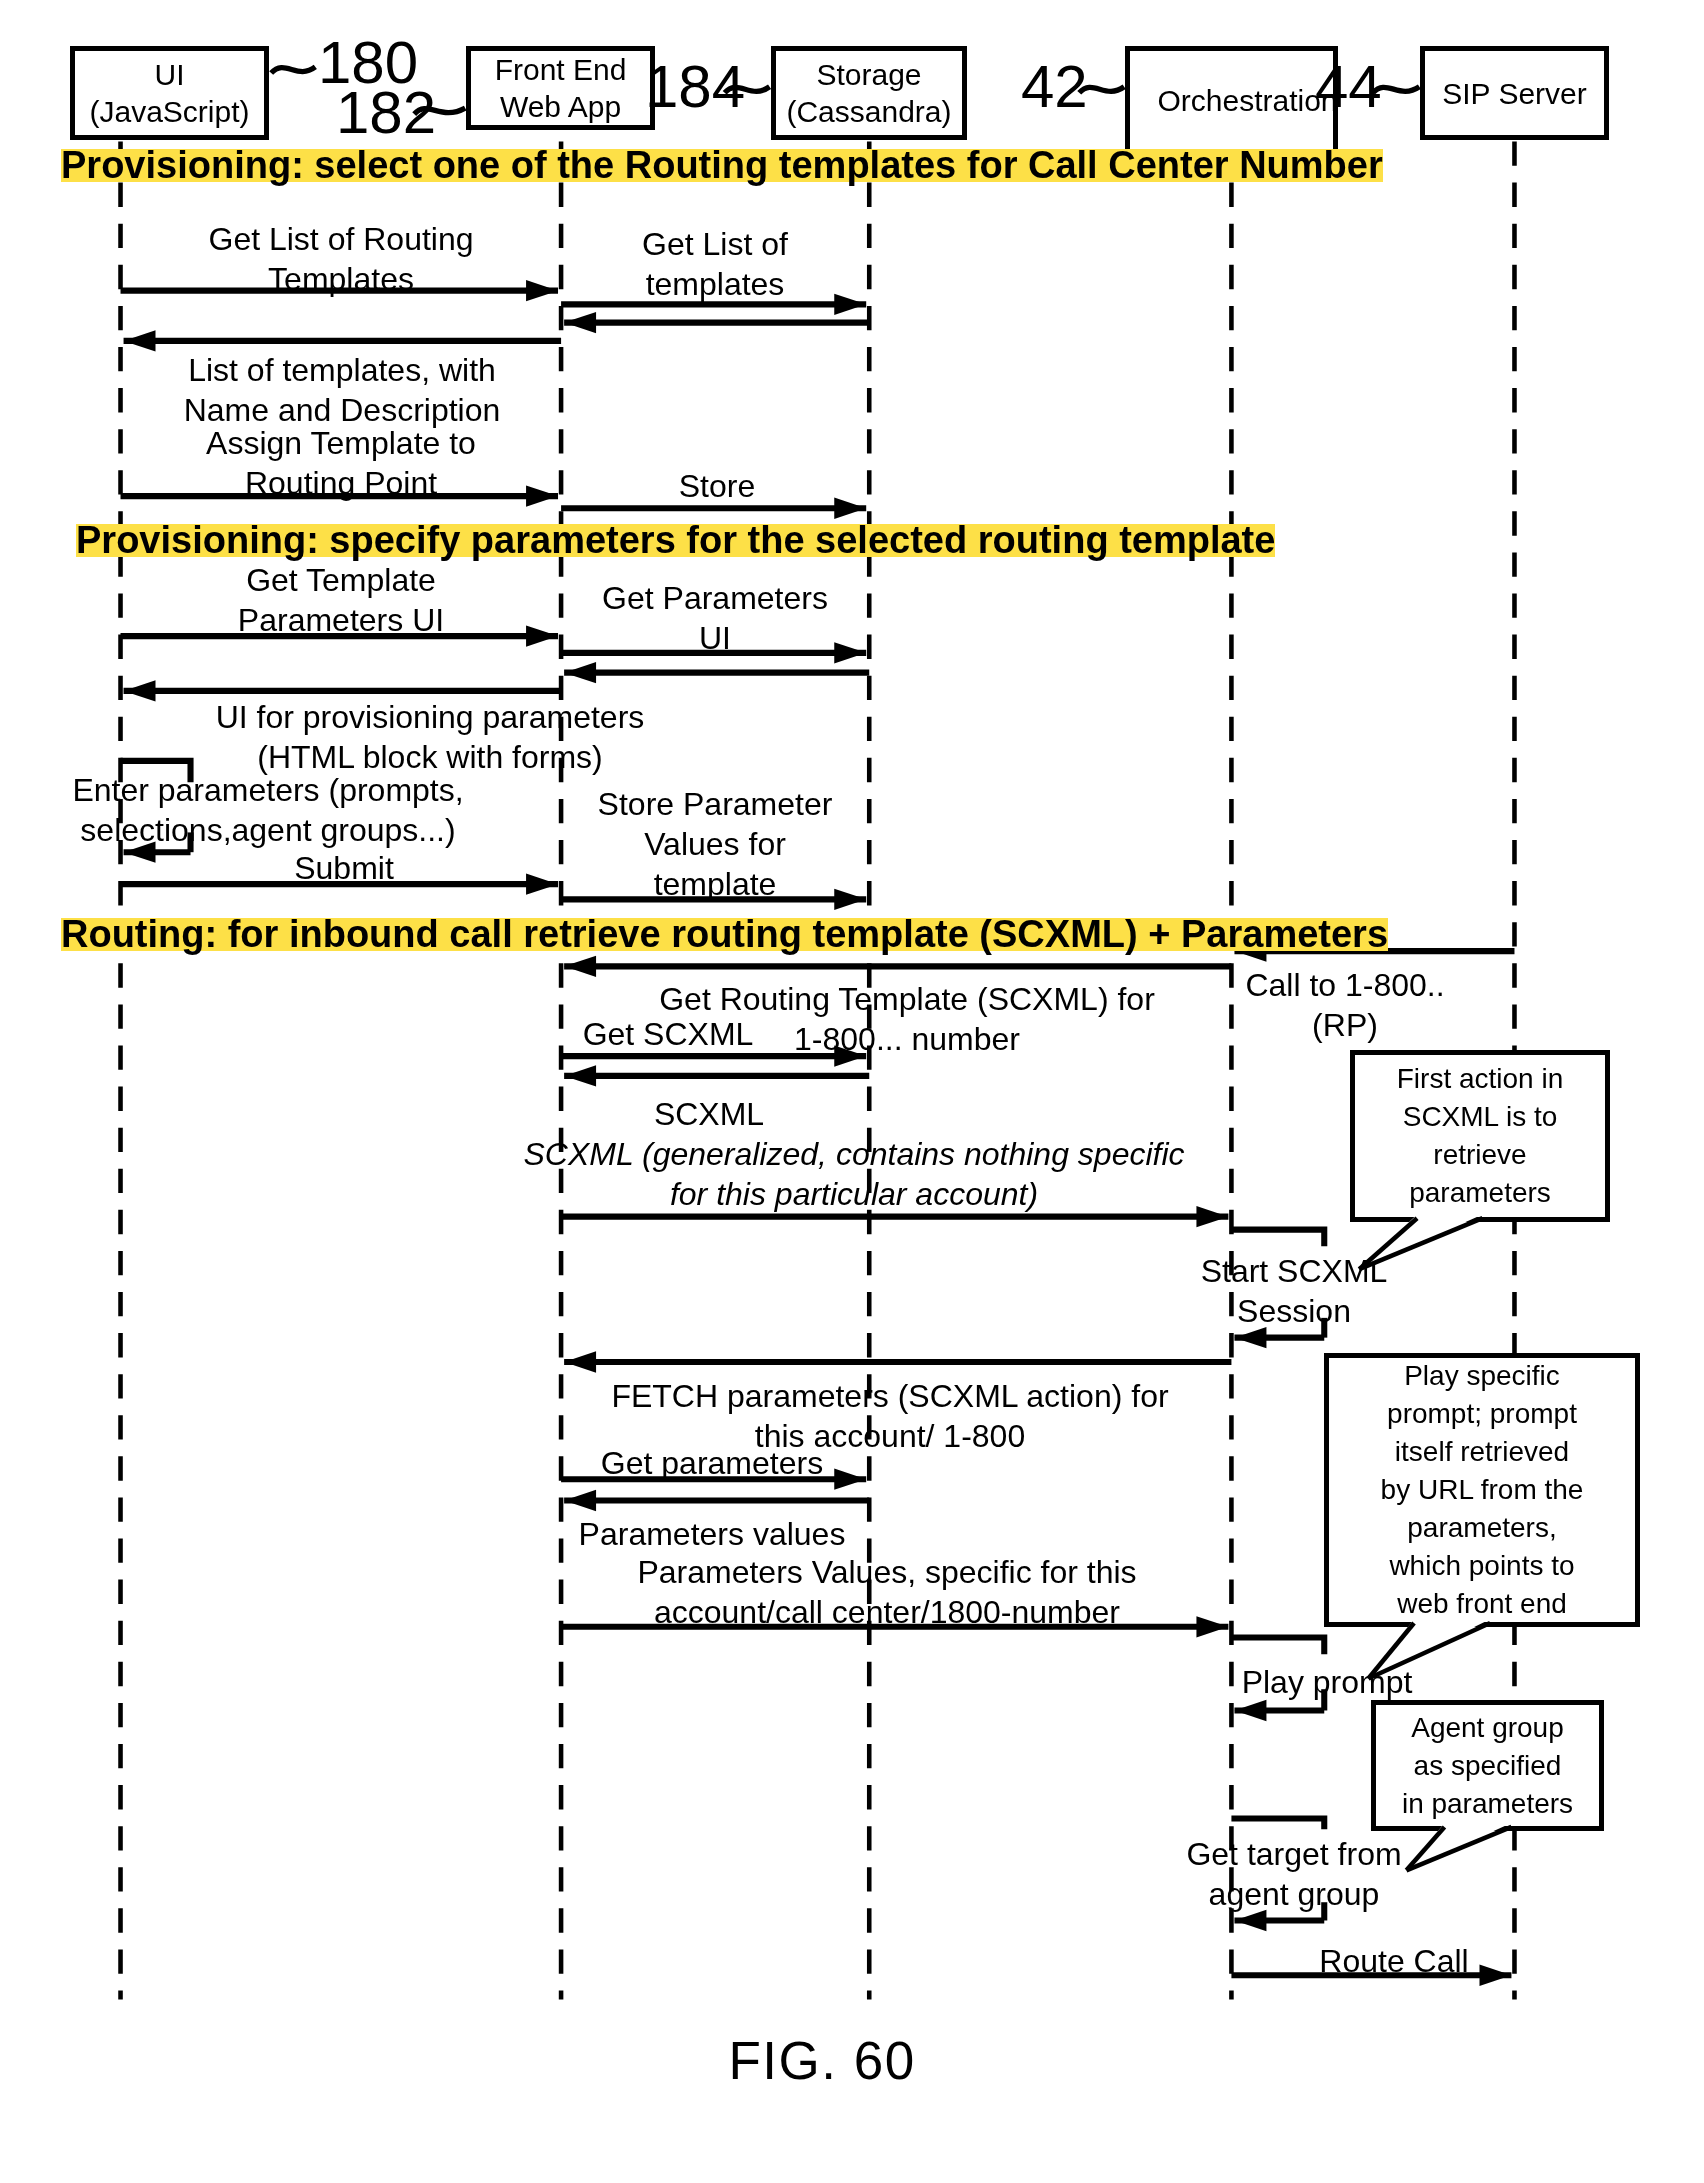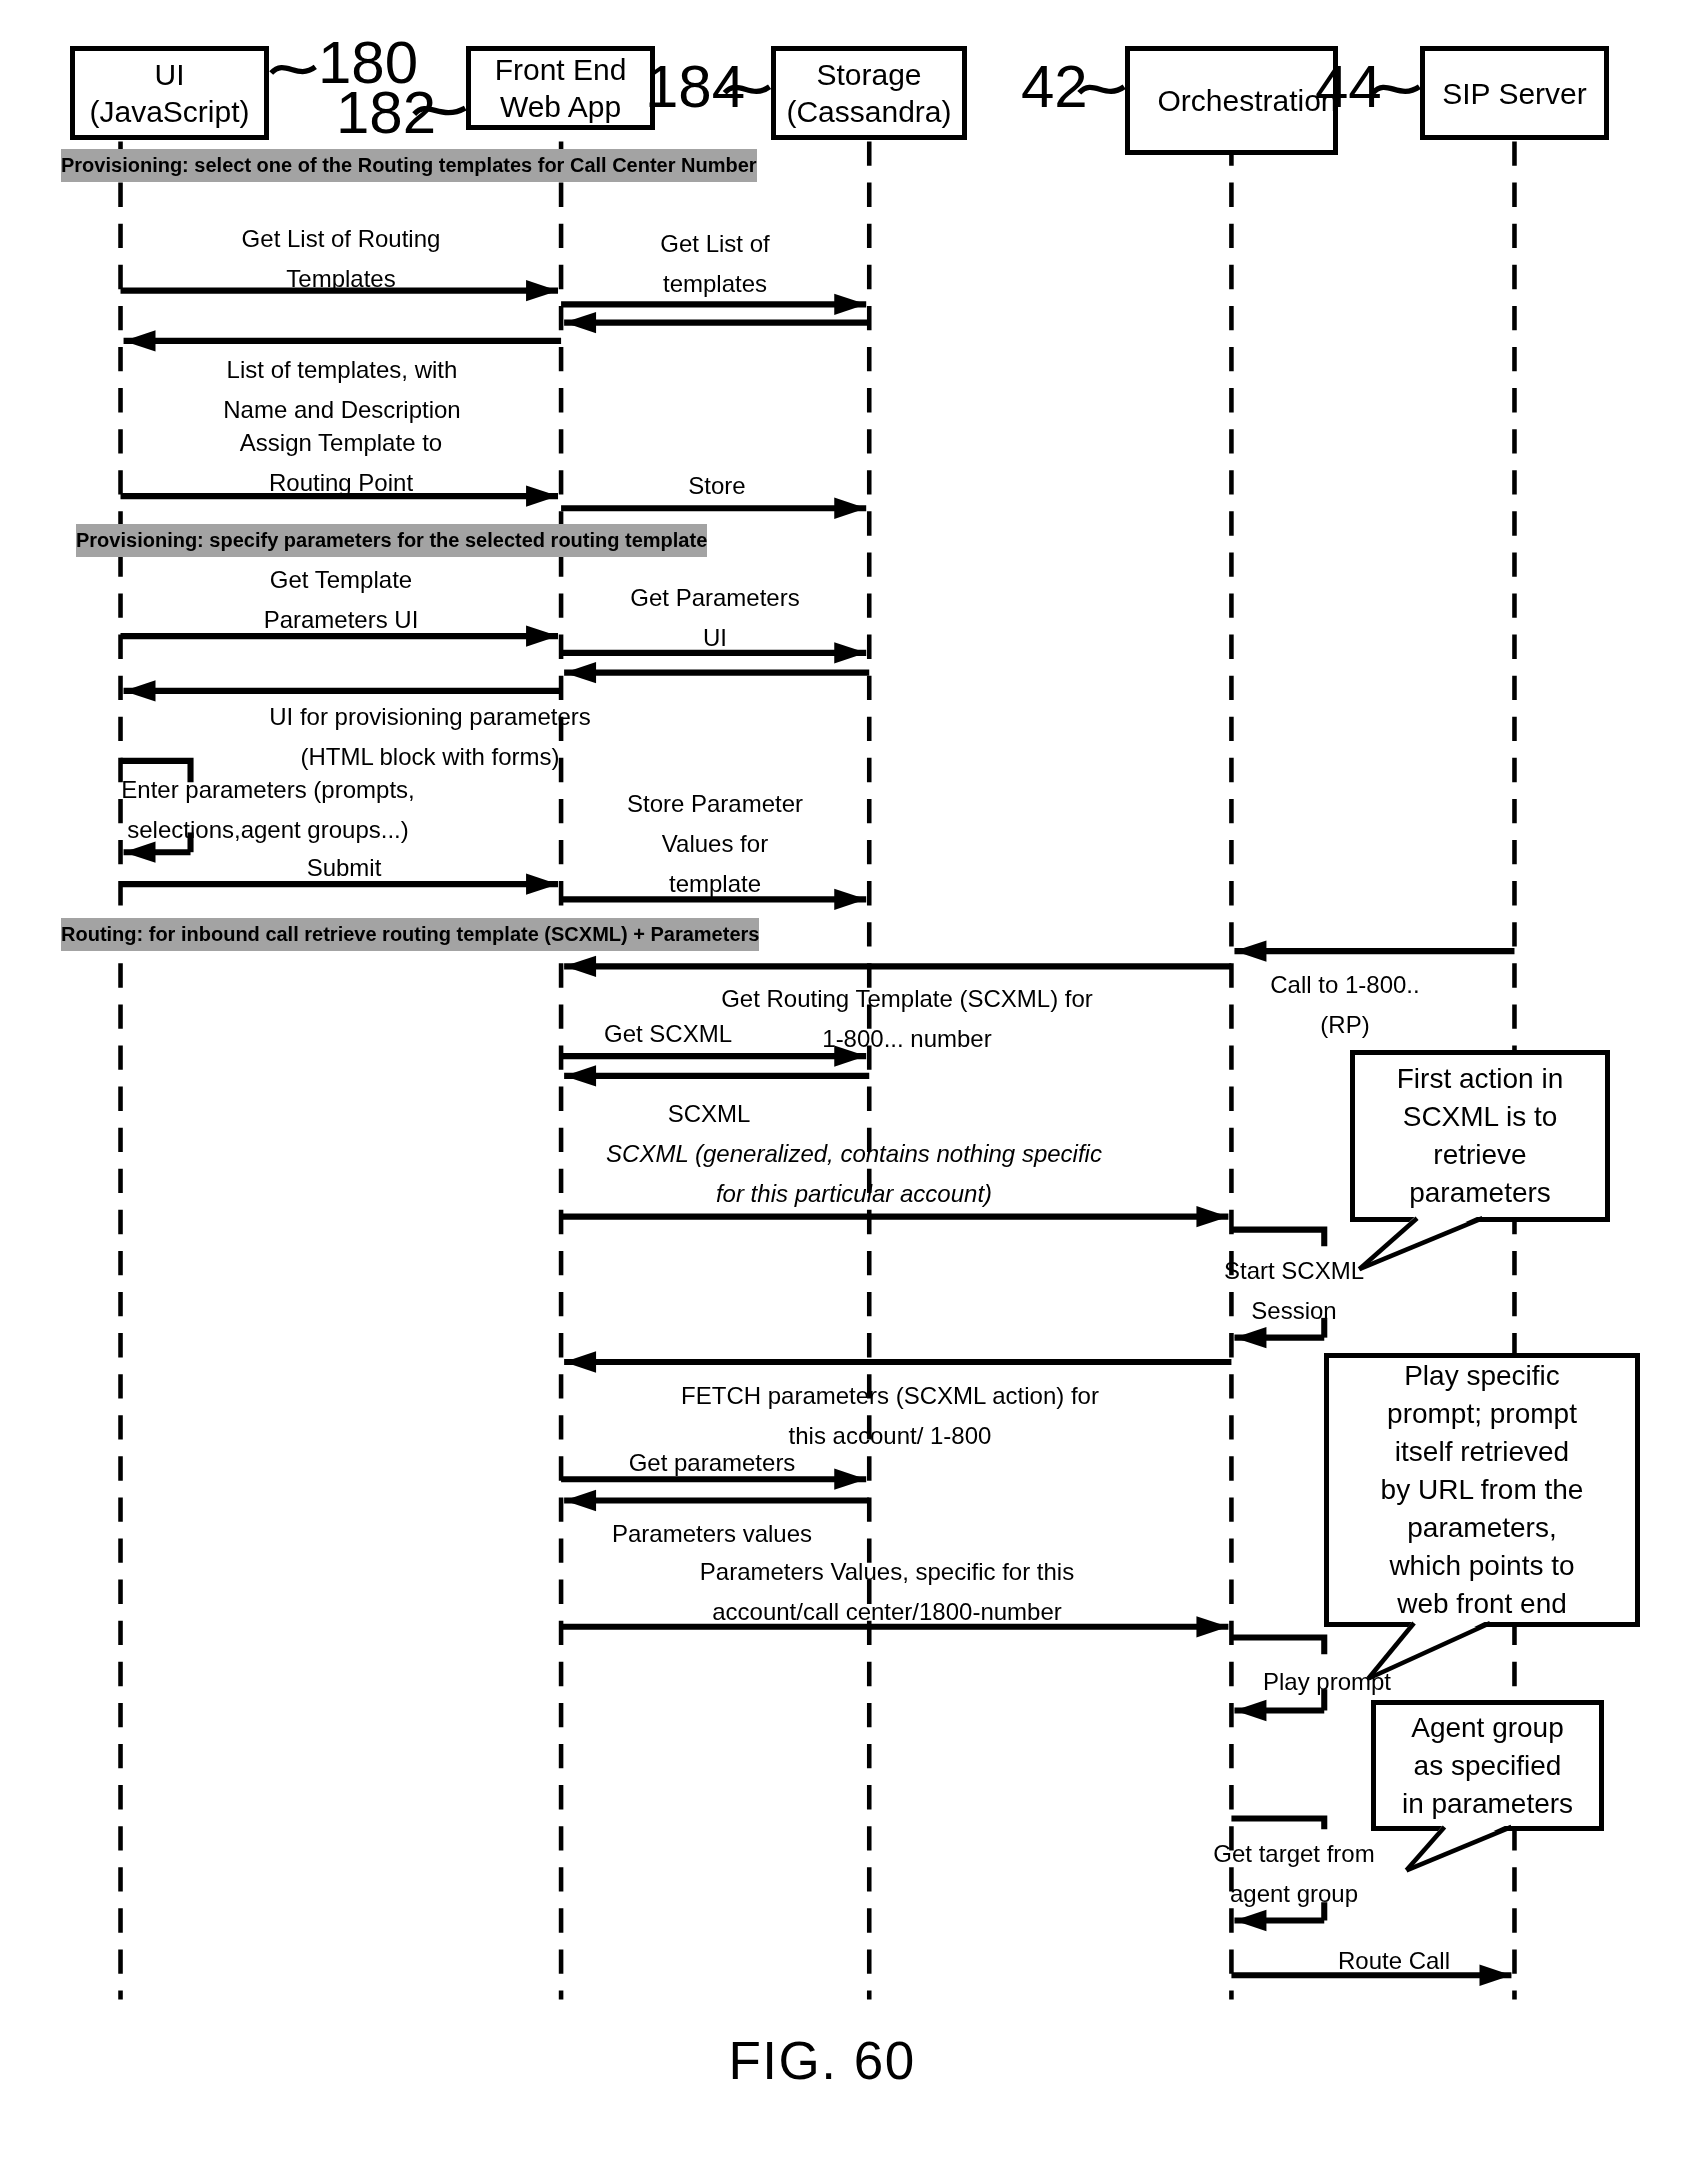--- a/index.html
+++ b/index.html
@@ -28,31 +28,31 @@
   }
   .ref-num {
     position: absolute;
     font-size: 60px;
     line-height: 46px;
     z-index: 2;
   }
   .section-title {
     position: absolute;
     font-weight: bold;
-    font-size: 20px;
+    font-size: 38px;
     line-height: 33px;
     white-space: nowrap;
-    background: #a3a3a3;
+    background: #fde047;
     z-index: 2;
   }
   .msg-label {
     position: absolute;
     transform: translateX(-50%);
     text-align: center;
-    font-size: 24px;
+    font-size: 32px;
     line-height: 40px;
     white-space: pre-line;
     z-index: 2;
   }
   .note {
     position: absolute;
     border: 5.3px solid #000;
     background: #fff;
     display: flex; align-items: center; justify-content: center;
     text-align: center;

